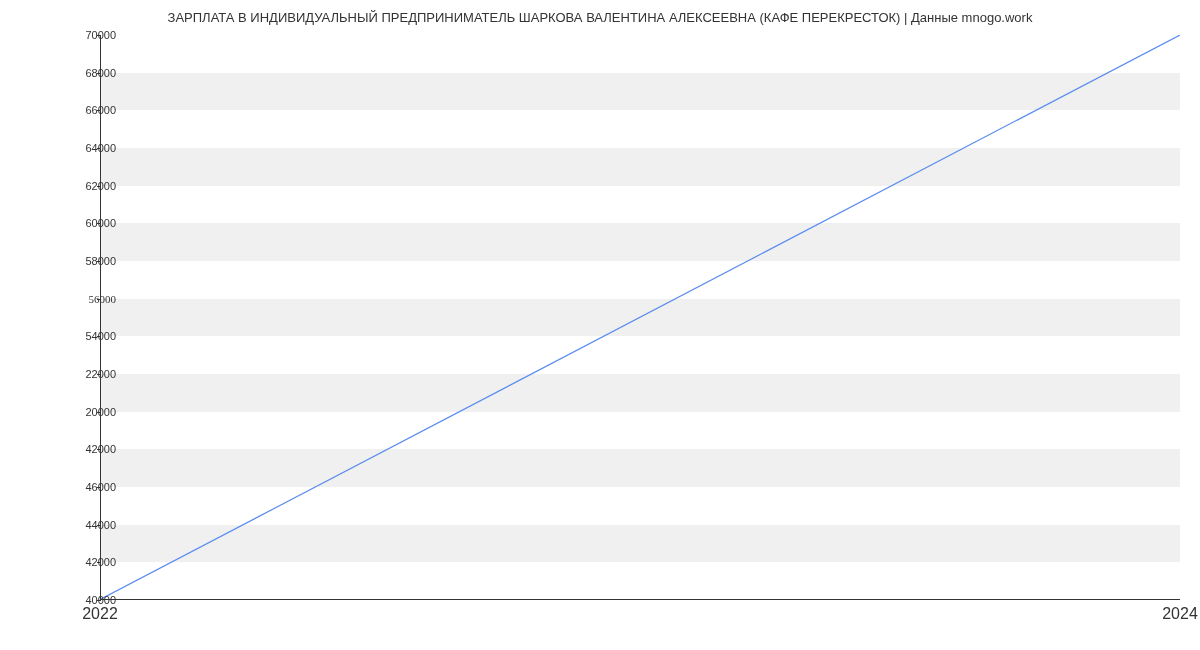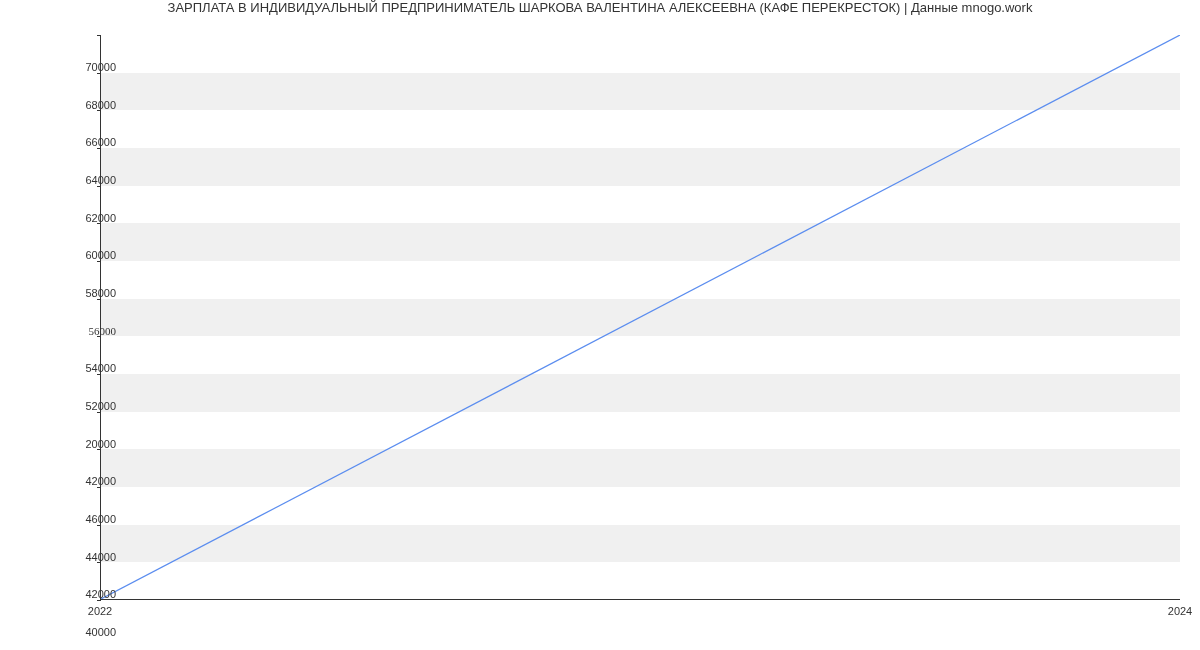--- a/index.html
+++ b/index.html
@@ -7,20 +7,21 @@
       width: 1200px;
       height: 650px;
       font-family: Arial, sans-serif;
       background: #fff;
       position: relative;
     }
     .chart-title {
       text-align: center;
       font-size: 13px;
       color: #333;
+      padding-top: 10px;
       font-weight: normal;
     }
     .chart-area {
       position: absolute;
       left: 100px;
       top: 35px;
       width: 1080px;
       height: 565px;
       border-left: 1px solid #333;
       border-bottom: 1px solid #333;
@@ -32,33 +33,32 @@
       background: #f0f0f0;
     }
     .y-tick {
       position: absolute;
       right: 1084px;
       font-size: 11px;
       color: #333;
       text-align: right;
       transform: translateY(-50%);
       width: 50px;
-      margin-top: 32px;
     }
     .y-tick-mark {
       position: absolute;
       left: -4px;
       width: 4px;
       height: 1px;
       background: #333;
     }
     .x-tick {
       position: absolute;
       top: 605px;
-      font-size: 11px;
+      font-size: 16px;
       color: #333;
       transform: translateX(-50%);
     }
     .line {
       position: absolute;
       left: 0;
       top: 0;
       width: 100%;
       height: 100%;
       pointer-events: none;
@@ -98,21 +98,21 @@
     <line id="data-line" stroke-width="1.2" x1="0" y1="565" x2="1080" y2="0" stroke="#5b8def"></line>
   </svg>
   </div>
 
 <div class="y-tick" style="top: 600px;">40000</div>
 <div class="y-tick" style="top: 562.333px;">42000</div>
 <div class="y-tick" style="top: 524.667px;">44000</div>
 <div class="y-tick" style="top: 487px;">46000</div>
 <div class="y-tick" style="top: 449.333px;">42000</div>
 <div class="y-tick" style="top: 411.667px;">20000</div>
-<div class="y-tick" style="top: 374px;">52000</div>
+<div class="y-tick" style="top: 374px;">22000</div>
 <div class="y-tick" style="top: 336.333px;">54000</div>
 <div class="y-tick" style="top: 298.667px; font-family: Liberation Serif, serif;">56000</div>
 <div class="y-tick" style="top: 261px;">58000</div>
 <div class="y-tick" style="top: 223.333px;">60000</div>
 <div class="y-tick" style="top: 185.667px;">62000</div>
 <div class="y-tick" style="top: 148px;">64000</div>
 <div class="y-tick" style="top: 110.333px;">66000</div>
 <div class="y-tick" style="top: 72.6667px;">68000</div>
 <div class="y-tick" style="top: 35px;">70000</div>
 <div class="x-tick" style="left: 100px;">2022</div>

